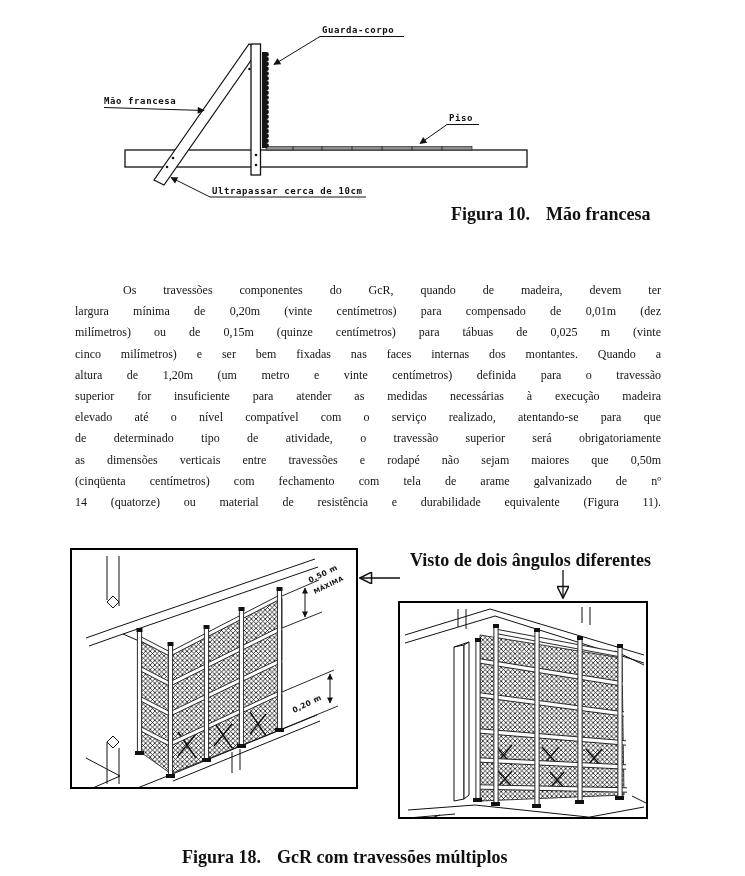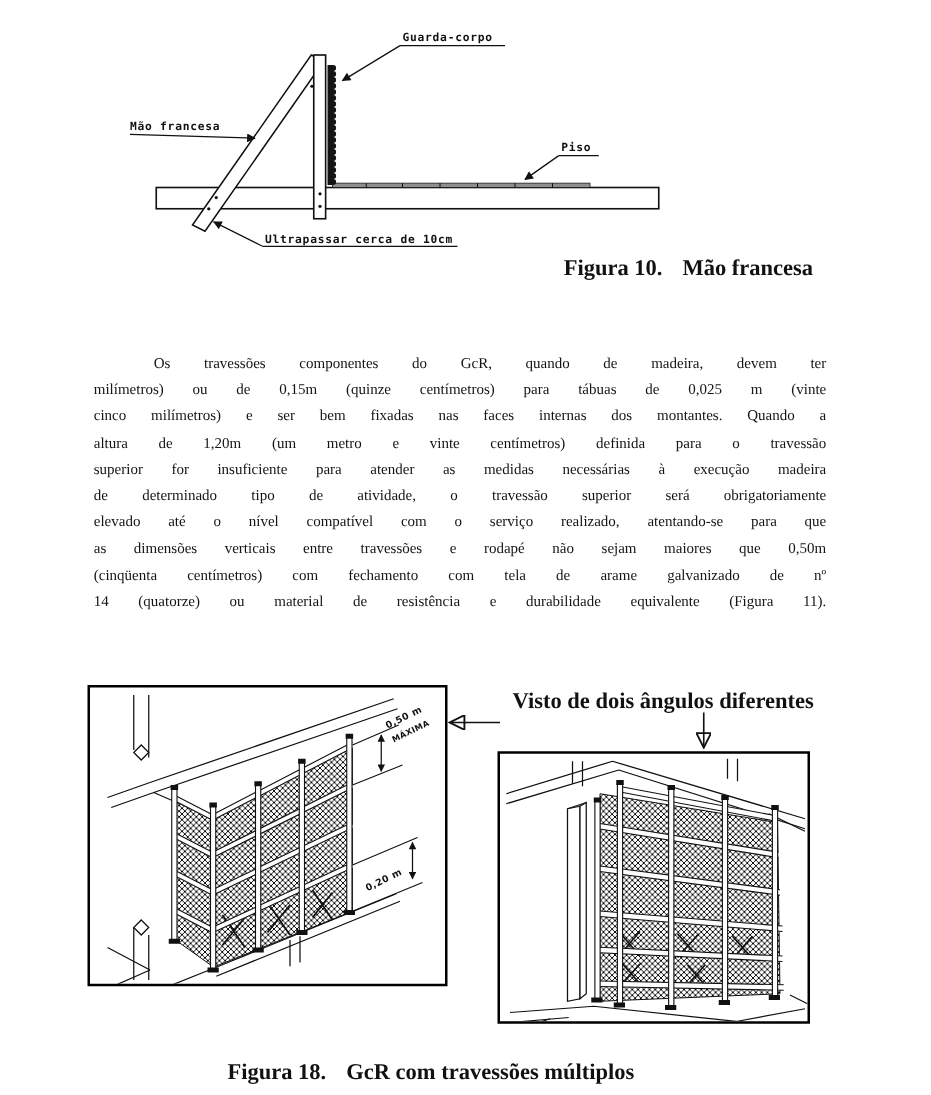--- a/index.html
+++ b/index.html
@@ -83,26 +83,27 @@
     <text class="cadlabel" x="449" y="121">Piso</text>
     <text class="cadlabel" x="212" y="194">Ultrapassar cerca de 10cm</text>
   </svg>
 
   <div class="caption" style="left:451px;top:204px;">
     <span class="cap-num">Figura 10.</span><span>Mão francesa</span>
   </div>
 
   <div id="paragraph">
     <div class="pline indent">Os travessões componentes do GcR, quando de madeira, devem ter</div>
+    <div class="pline">largura mínima de 0,20m (vinte centímetros) para compensado de 0,01m (dez</div>
     <div class="pline">milímetros) ou de 0,15m (quinze centímetros) para tábuas de 0,025 m (vinte</div>
     <div class="pline">cinco milímetros) e ser bem fixadas nas faces internas dos montantes. Quando a</div>
     <div class="pline">altura de 1,20m (um metro e vinte centímetros) definida para o travessão</div>
     <div class="pline">superior for insuficiente para atender as medidas necessárias à execução madeira</div>
+    <div class="pline">elevado até o nível compatível com o serviço realizado, atentando-se para que</div>
     <div class="pline">de determinado tipo de atividade, o travessão superior será obrigatoriamente</div>
-    <div class="pline">elevado até o nível compatível com o serviço realizado, atentando-se para que</div>
     <div class="pline">as dimensões verticais entre travessões e rodapé não sejam maiores que 0,50m</div>
     <div class="pline">(cinqüenta centímetros) com fechamento com tela de arame galvanizado de nº</div>
     <div class="pline">14 (quatorze) ou material de resistência e durabilidade equivalente (Figura 11).</div>
   </div>
 
   <div id="fig11a" class="figbox">
     <svg width="284" height="237" viewBox="0 0 284 237">
       <defs>
         <pattern id="xh1" width="4.6" height="4.6" patternUnits="userSpaceOnUse">
           <path d="M0 0L4.6 4.6 M4.6 0L0 4.6" stroke="#000" stroke-width="0.75"></path>

